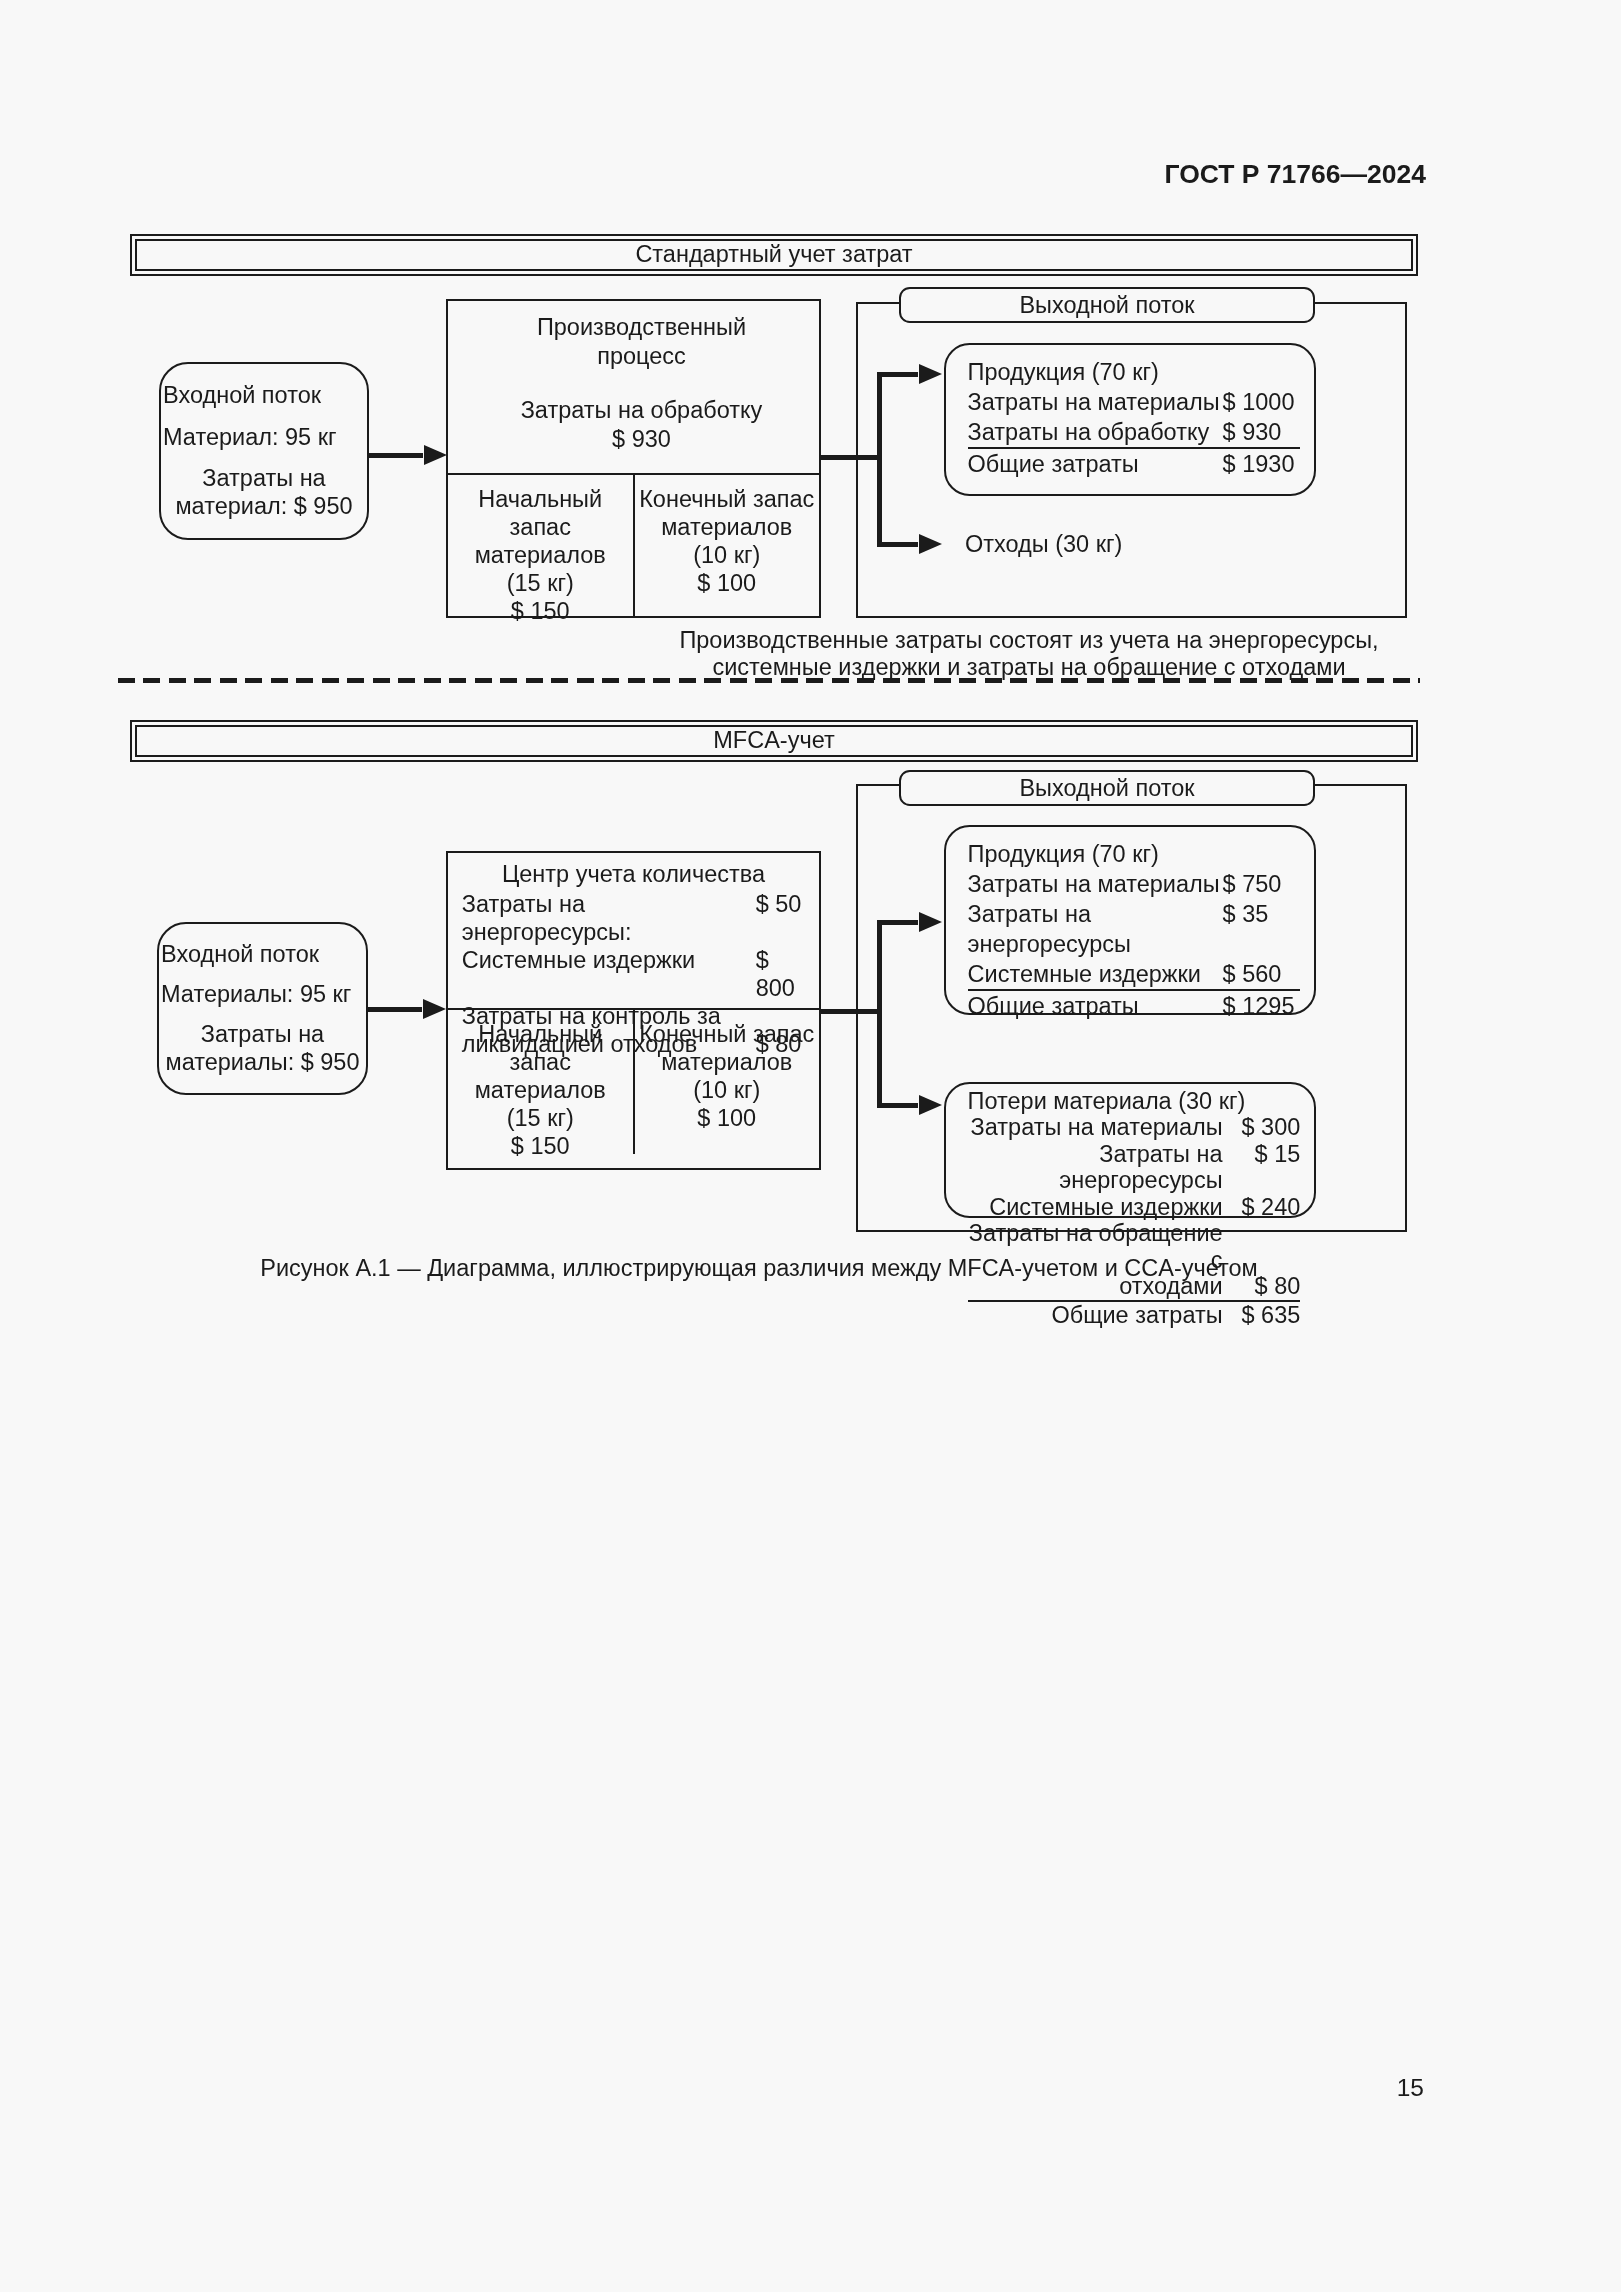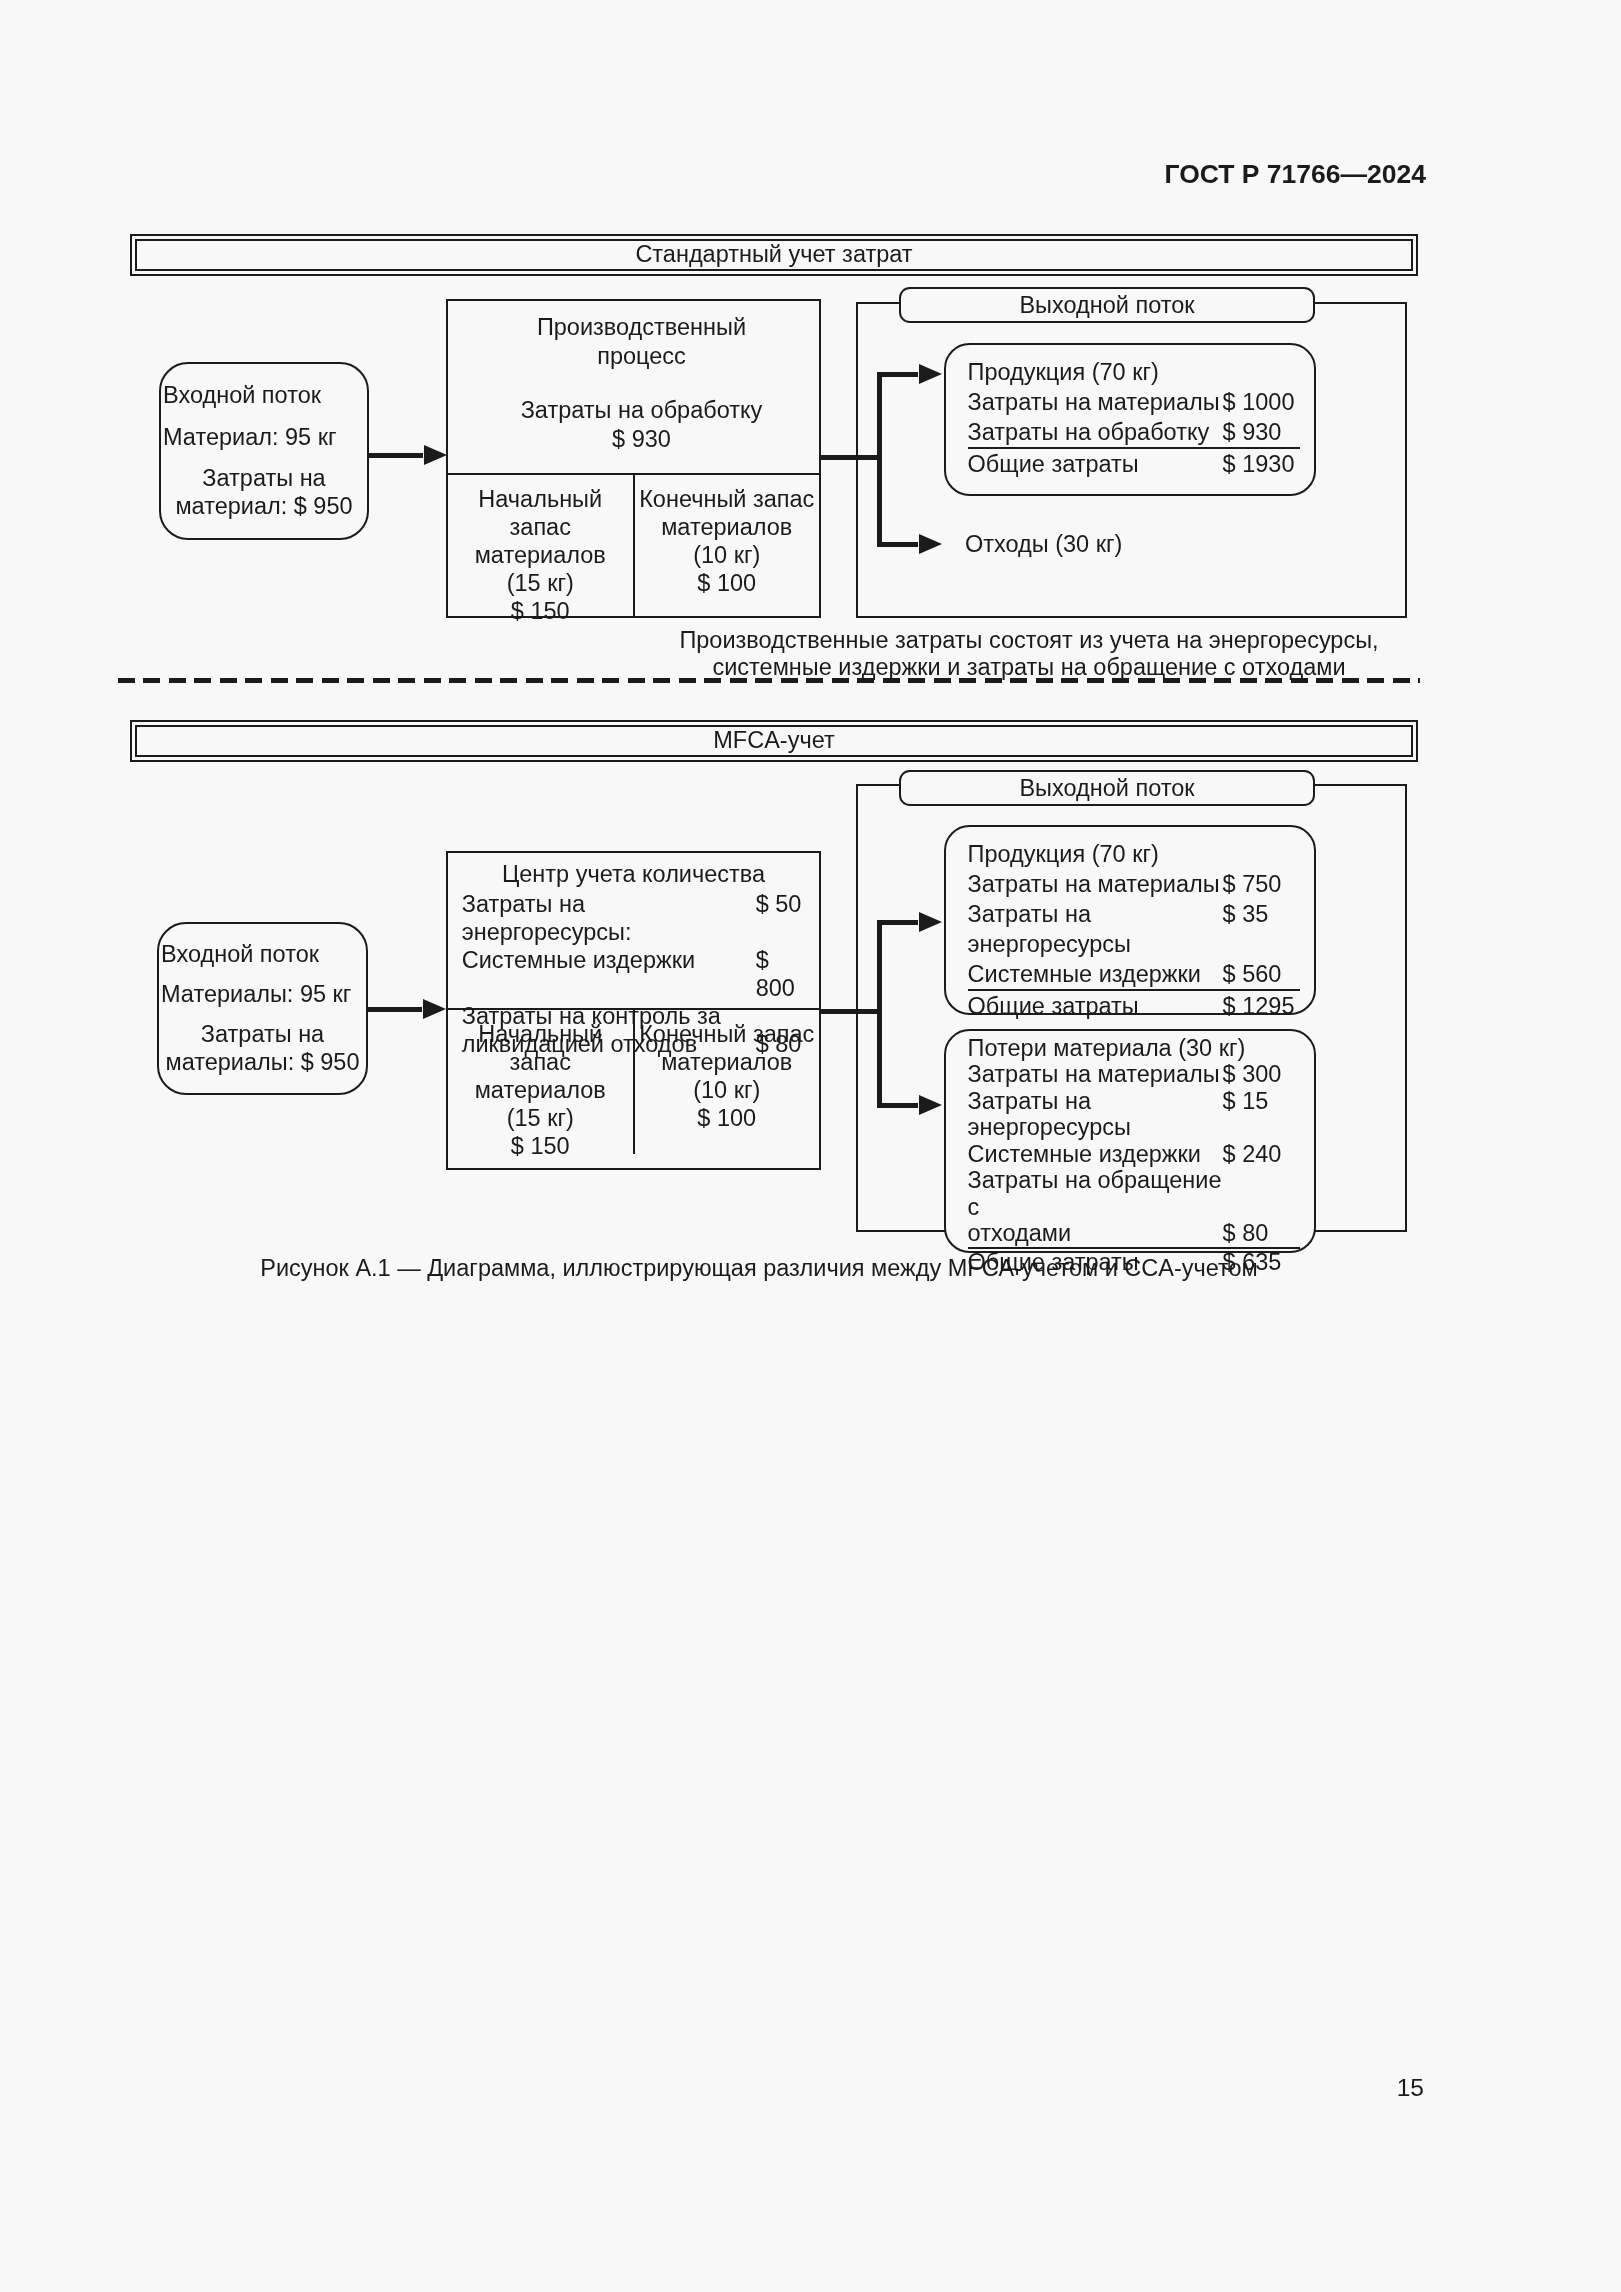--- a/index.html
+++ b/index.html
@@ -242,21 +242,21 @@
     <div class="crow sep">
       <span class="lbl">Системные издержки</span>
       <span class="val">$ 560</span>
     </div>
     <div class="crow">
       <span class="lbl">Общие затраты</span>
       <span class="val">$ 1295</span>
     </div>
   </div>
 
-  <div class="card card-tight abs" style="left:944px;top:1029px;width:372px;height:224px;">
+  <div class="card card-tight abs" style="left:944px;top:1082px;width:372px;height:136px;text-align:right;">
     <div class="crow">Потери материала (30 кг)</div>
     <div class="crow">
       <span class="lbl">Затраты на материалы</span>
       <span class="val">$ 300</span>
     </div>
     <div class="crow">
       <span class="lbl">Затраты на энергоресурсы</span>
       <span class="val">$ 15</span>
     </div>
     <div class="crow">

